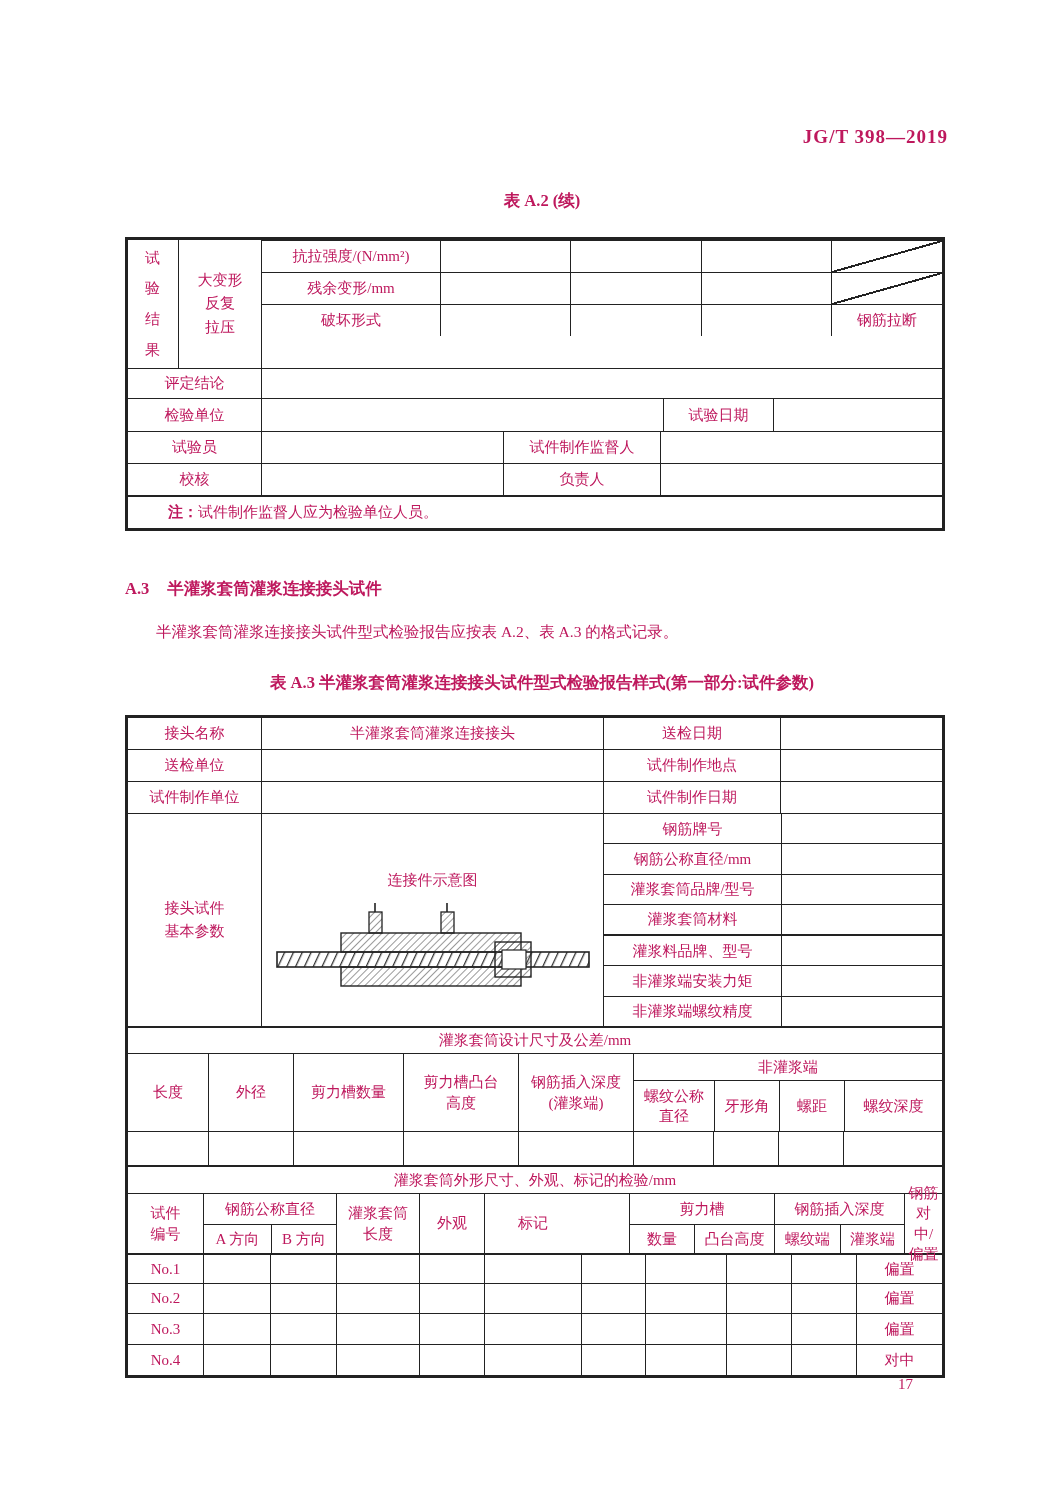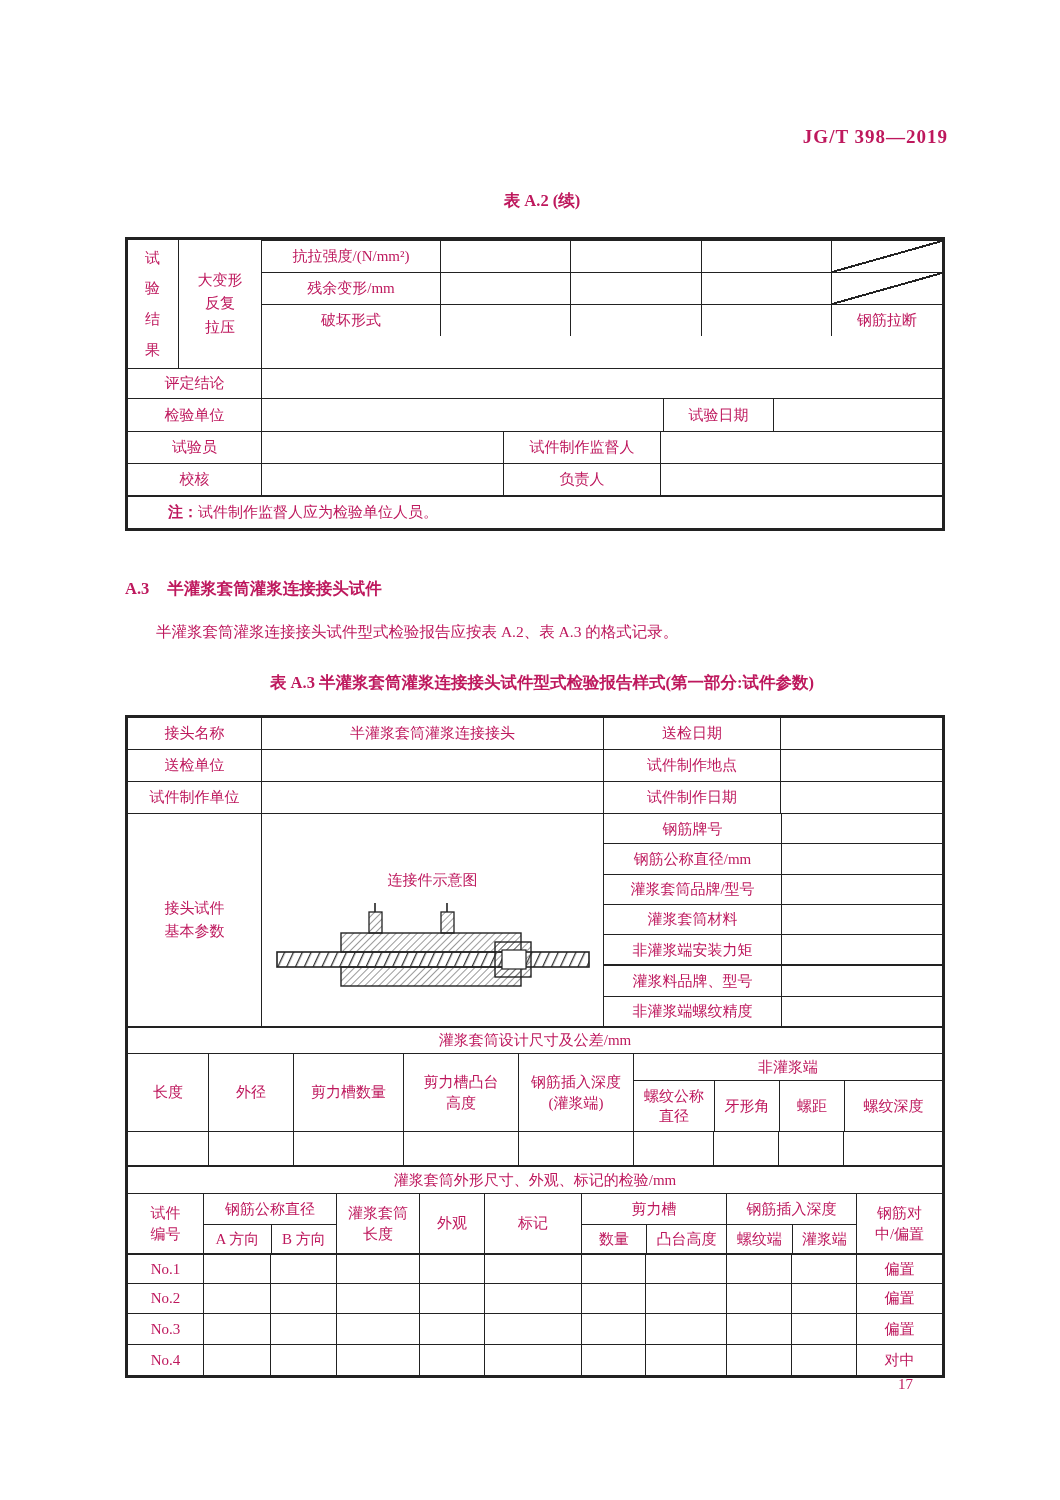--- a/index.html
+++ b/index.html
@@ -203,26 +203,26 @@
           <div class="c fill"></div>
         </div>
         <div class="row fill">
           <div class="c nl w177">灌浆套筒品牌/型号</div>
           <div class="c fill"></div>
         </div>
         <div class="row fill">
           <div class="c nl w177">灌浆套筒材料</div>
           <div class="c fill"></div>
         </div>
-        <div class="row fill">
-          <div class="c nl w177">非灌浆端安装力矩</div>
-          <div class="c fill"></div>
-        </div>
         <div class="row fill bt2">
           <div class="c nl w177">灌浆料品牌、型号</div>
+          <div class="c fill"></div>
+        </div>
+        <div class="row fill">
+          <div class="c nl w177">非灌浆端安装力矩</div>
           <div class="c fill"></div>
         </div>
         <div class="row fill">
           <div class="c nl w177">非灌浆端螺纹精度</div>
           <div class="c fill"></div>
         </div>
       </div>
     </div>
 
     <div class="row h27 bt2">
@@ -276,21 +276,21 @@
         </div>
         <div class="row fill">
           <div class="c nl w67">A 方向</div>
           <div class="c fill">B 方向</div>
         </div>
       </div>
       <div class="c w83b pre">灌浆套筒
 长度</div>
       <div class="c w65">外观</div>
       <div class="c w97">标记</div>
-      <div class="colblock bl" style="flex:0 0 145px;">
+      <div class="colblock bl" style="flex:0 0 145px;margin-left:48px;">
         <div class="row nb h30">
           <div class="c nl fill">剪力槽</div>
         </div>
         <div class="row fill">
           <div class="c nl w64">数量</div>
           <div class="c fill">凸台高度</div>
         </div>
       </div>
       <div class="colblock bl" style="flex:0 0 130px;">
         <div class="row nb h30">

